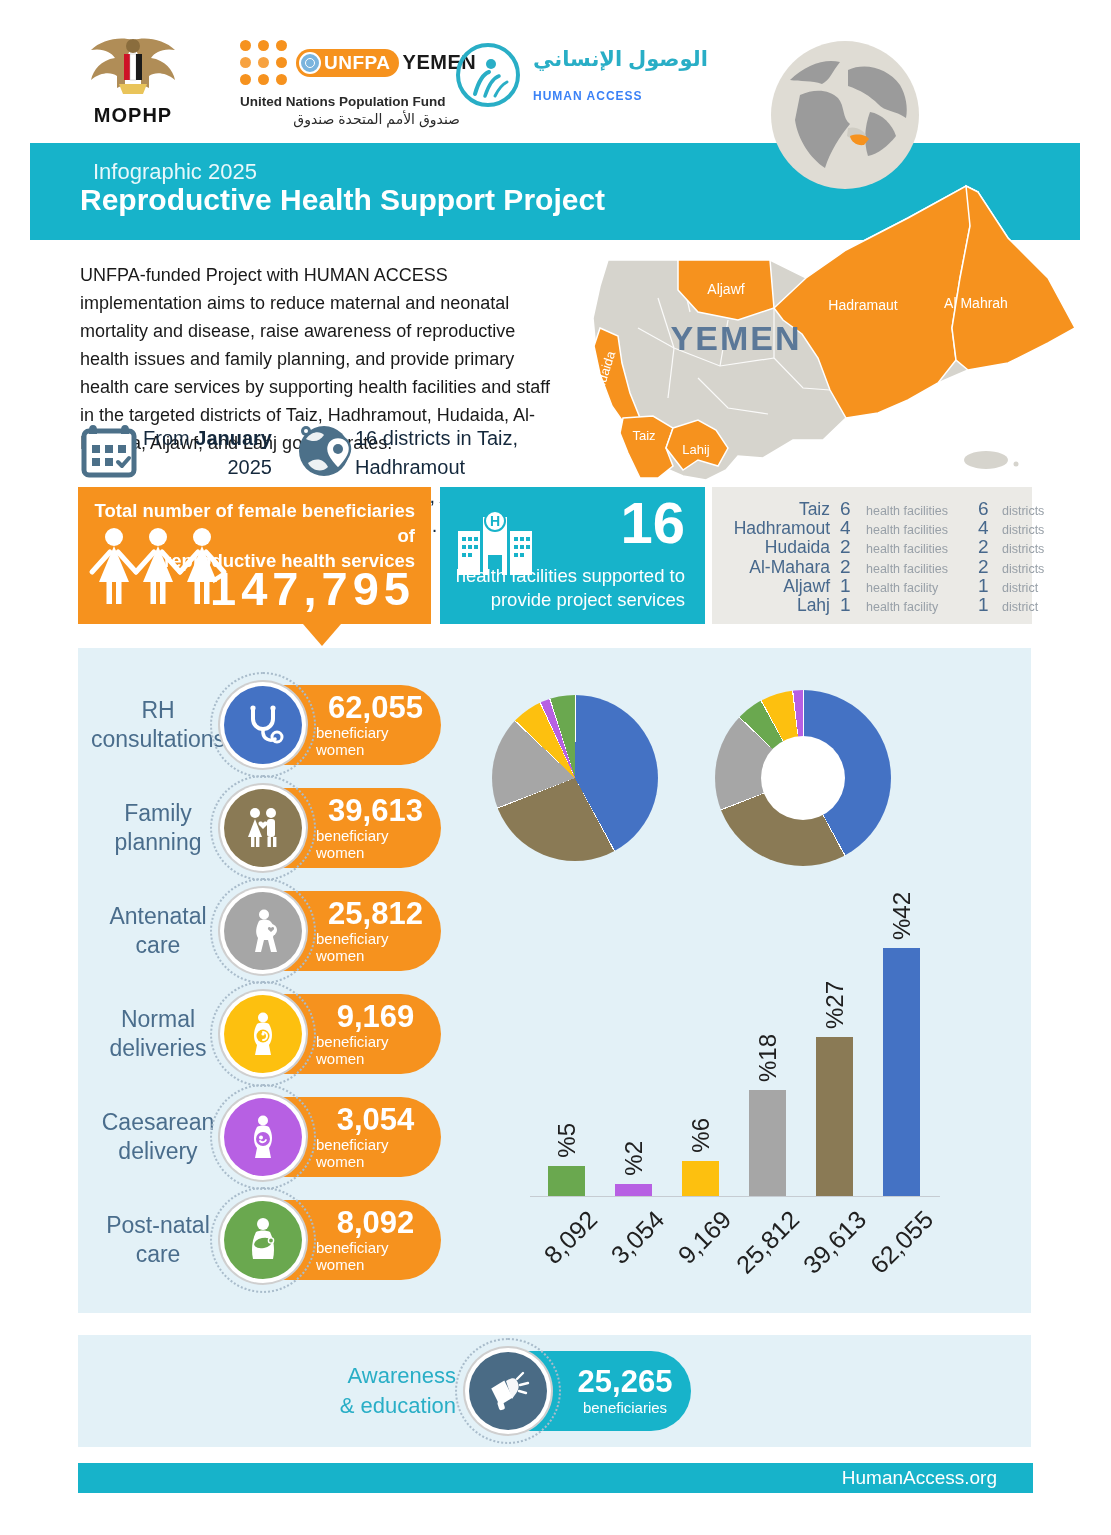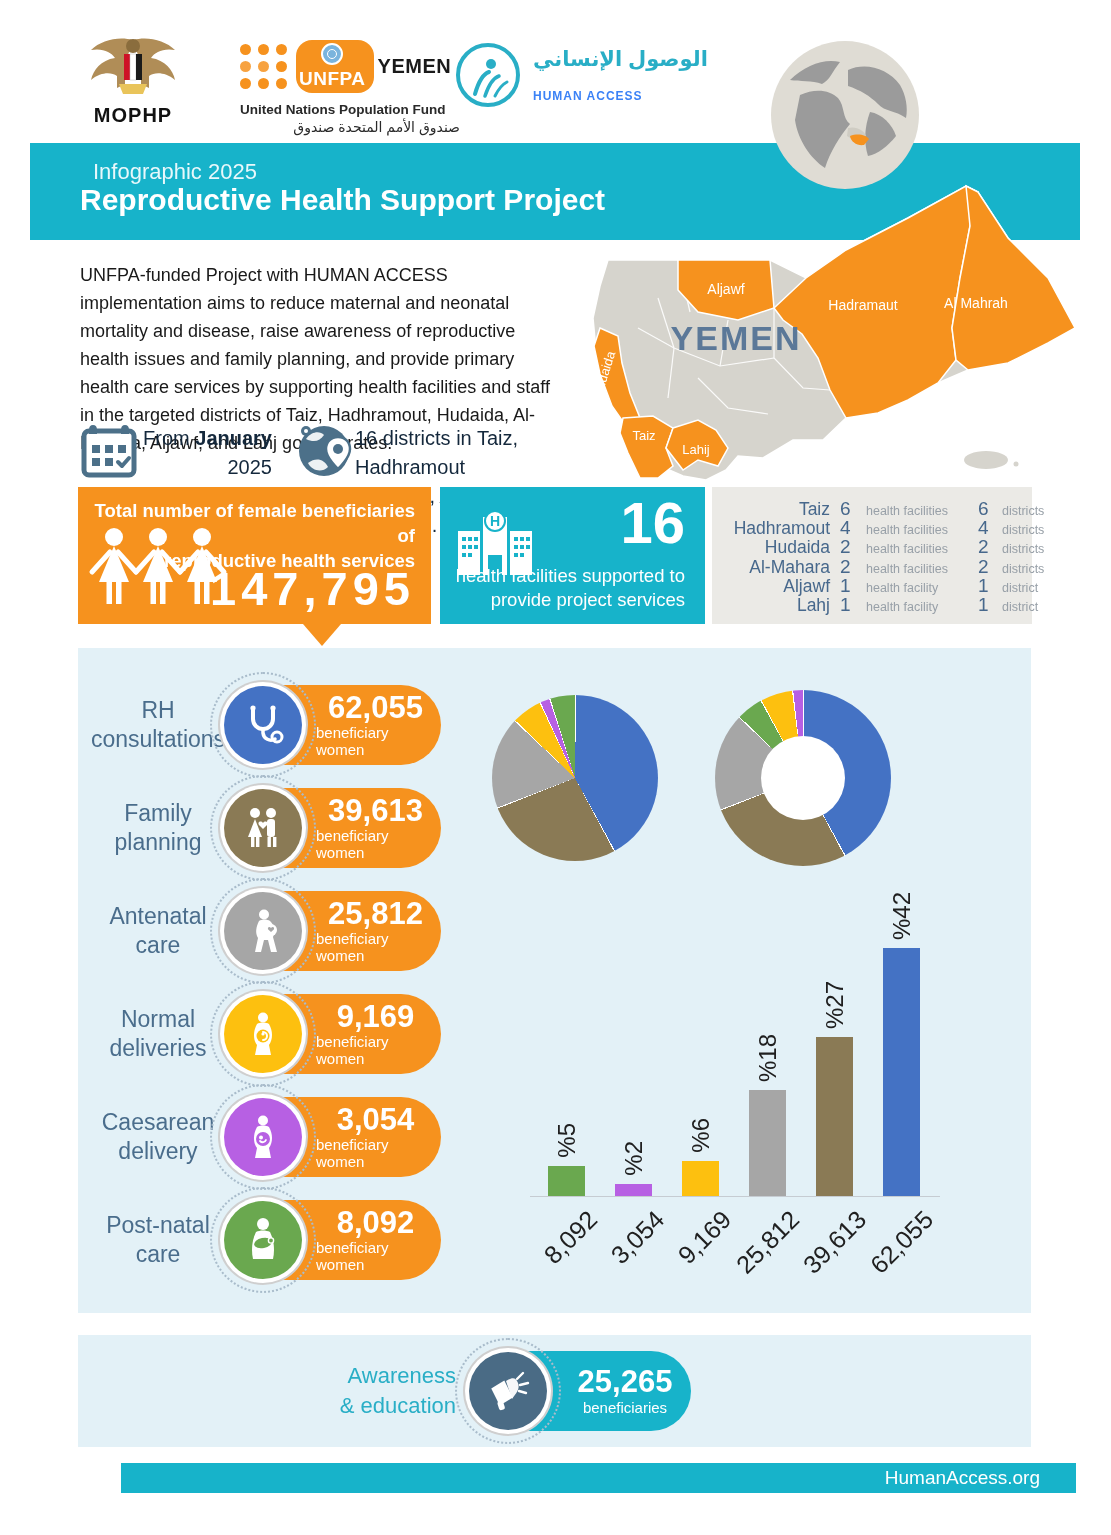--- a/index.html
+++ b/index.html
@@ -7,21 +7,21 @@
   .page { position:relative; width:1111px; height:1535px; background:#ffffff; overflow:hidden; }
 
   
   .hdr-mophp { position:absolute; left:78px; top:34px; width:110px; text-align:center; }
   .hdr-mophp .lbl { font-size:20px; font-weight:bold; color:#111; margin-top:2px; letter-spacing:1px; }
   .hdr-unfpa { position:absolute; left:240px; top:40px; width:220px; }
   .unfpa-row { display:flex; align-items:center; gap:4px; }
   .unfpa-dots { display:grid; grid-template-columns:repeat(3,12px); grid-gap:6px; margin-right:4px; }
   .unfpa-dots i { width:11px; height:11px; border-radius:50%; background:#f6921e; }
   .unfpa-dots i:nth-child(4), .unfpa-dots i:nth-child(5){ opacity:.85; }
-  .unfpa-pill { background:#f6921e; border-radius:16px; padding:3px 8px 3px 3px; display:flex; align-items:center; gap:3px;flex-direction:column; }
+  .unfpa-pill { background:#f6921e; border-radius:16px; padding:3px 8px 3px 3px; display:flex; align-items:center; gap:3px; }
   .unfpa-pill .un { width:22px; height:22px; border-radius:50%; background:#7ab4dd; border:2px solid #fff; position:relative; }
   .unfpa-pill .un::after{ content:""; position:absolute; inset:4px; border-radius:50%; border:1px solid #fff; }
   .unfpa-pill .nm { color:#fff; font-weight:bold; font-size:19px; letter-spacing:.5px; }
   .unfpa-yemen { font-size:20px; font-weight:bold; color:#1a1a1a; letter-spacing:.5px; }
   .unfpa-sub { font-size:13.5px; font-weight:bold; color:#2a2a2a; margin-top:9px; }
   .unfpa-ar { font-size:14px; color:#2a2a2a; margin-top:2px; }
   .hdr-ha { position:absolute; left:455px; top:42px; display:flex; align-items:center; gap:12px; }
   .ha-txt { text-align:left; }
   .ha-ar { color:#29aec6; font-size:21px; font-weight:bold; }
   .ha-en { color:#3b82f6; font-size:12px; font-weight:bold; letter-spacing:1px; margin-top:18px; }
@@ -89,21 +89,21 @@
   
   .aw-panel { position:absolute; left:78px; top:1335px; width:953px; height:112px; background:#e3f1f7; }
   .aw-label { position:absolute; left:210px; top:26px; width:168px; text-align:right; font-size:22px; color:#29aec6; line-height:1.35; }
   .aw-pill { position:absolute; left:395px; top:16px; width:218px; height:80px; background:#17b3ca; border-radius:40px; }
   .aw-text { position:absolute; left:92px; right:6px; top:0; bottom:0; display:flex; flex-direction:column; align-items:center; justify-content:center; color:#fff; }
   .aw-num { font-size:31px; font-weight:bold; line-height:1.05; }
   .aw-unit { font-size:15px; }
   .aw-badge { position:absolute; left:391px; top:17px; width:78px; height:78px; border-radius:50%; background:#4a6b85; box-shadow:0 0 0 4px #ffffff, 0 0 0 6px #cfcfcf; display:flex; align-items:center; justify-content:center; }
   .aw-badge::before { content:""; position:absolute; inset:-14px; border-radius:50%; border:2px dotted #a9bccb; }
 
-  .footer { position:absolute; left:78px; top:1463px; width:955px; height:30px; background:#17b3ca; display:flex; align-items:center; justify-content:flex-end; padding-right:36px;margin-left:43px; }
+  .footer { position:absolute; left:78px; top:1463px; width:955px; height:30px; background:#17b3ca; display:flex; align-items:center; justify-content:flex-end; padding-right:36px; }
   .footer a { color:#ffffff; font-size:19px; text-decoration:none; }
 </style>
 </head>
 <body>
 
 <div class="page">
 
   <div class="hdr-mophp">
     <svg width="104" height="64" viewBox="0 0 104 64">
       <path d="M52 6 C38 2 20 6 10 16 C22 14 30 18 34 24 C20 26 12 36 10 46 C20 38 30 38 36 42 L36 54 L44 50 L44 30 Z" fill="#b08d57"></path>

